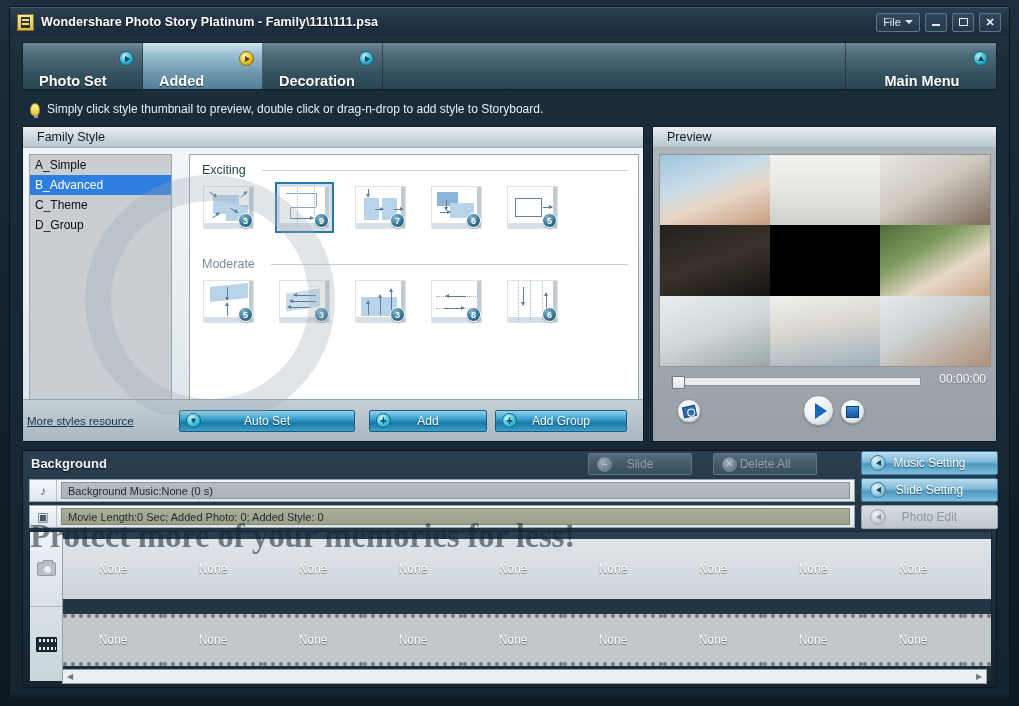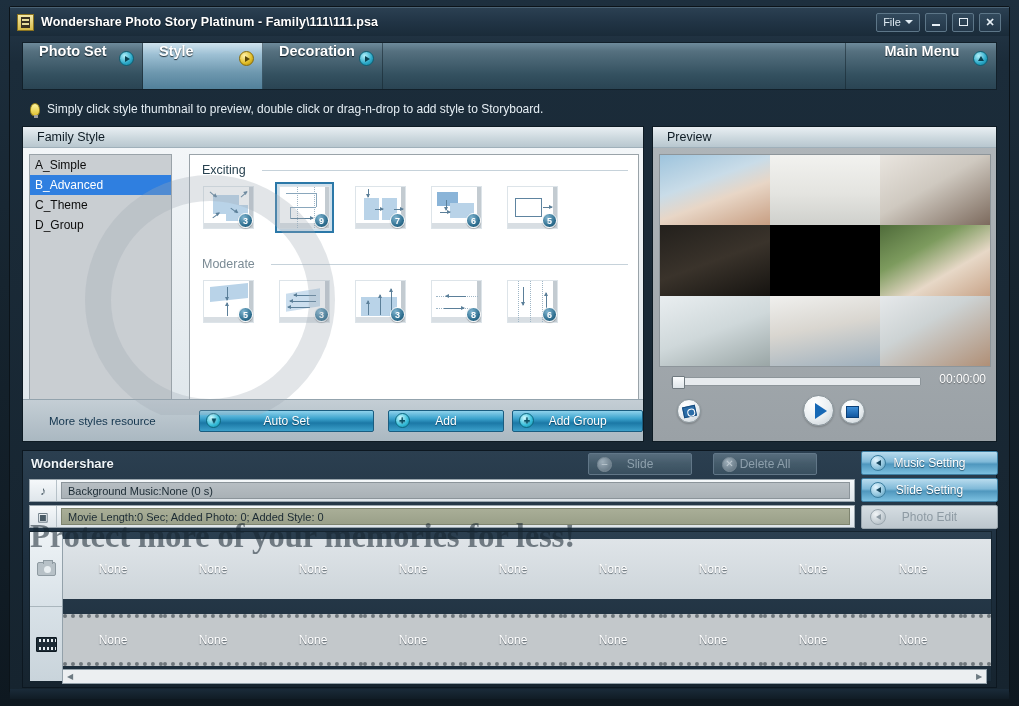--- a/index.html
+++ b/index.html
@@ -69,21 +69,21 @@
 
   
   .tabbar {
     position:absolute; left:22px; top:42px; width:975px; height:48px;
     display:flex;
     background: linear-gradient(180deg,#6e8b9c 0%, #55707f 18%, #33505f 70%, #2a4453 100%);
     border:1px solid #12202a;
   }
   .tab {
     position:relative; height:100%;
-    display:flex; align-items:flex-start;
+    display:flex; align-items:flex-end;
     padding: 0 14px 0 16px;
     border-right:1px solid rgba(20,36,46,.55);
     color:#ffffff; font-size:14.5px; font-weight:bold;
     text-shadow: 0 1px 1px rgba(4,12,18,.8);
     cursor:pointer; min-width:120px;
   }
   .tab.active {
     background: linear-gradient(180deg,#cfe3ee 0%, #9dc0d4 25%, #6d97ae 65%, #52809a 100%);
   }
   .tab.filler { flex:1; min-width:0; cursor:default; }
@@ -194,22 +194,22 @@
     display:flex;align-items:center;justify-content:center;
     box-shadow:0 1px 1px rgba(0,0,0,.25);
   }
   
   .act-row { position:absolute; left:0; bottom:0; width:100%; height:42px;
     background: linear-gradient(180deg,#c4ced5,#aab8c1);
     border-top:1px solid #93a3ad;
     display:flex; align-items:center;
   }
   .link-more {
-    margin-left:26px; width:150px;
-    color:#12344d; font-size:11.5px; cursor:pointer;
+    margin-left:4px; width:150px;
+    color:#12344d; font-size:11.5px; text-decoration:underline; cursor:pointer;
   }
   .btn-blue {
     height:22px; border:1px solid #1a5d80; border-radius:2px;
     background: linear-gradient(180deg,#8fd2ec 0%, #3ba3cd 38%, #1b78a6 60%, #3ca0ca 100%);
     color:#ffffff; font-size:12px;
     display:flex;align-items:center; justify-content:center; gap:8px;
     cursor:pointer; text-shadow:0 1px 1px rgba(0,30,50,.6);
     position:relative;
   }
   .btn-blue .ico {
@@ -433,21 +433,21 @@
   </div>
 
   <div class="tabbar">
     <div class="tab">
       <span class="lbl">Photo Set</span>
       <span class="arrow-badge">
           <i></i>
         </span>
     </div>
     <div class="tab active">
-      <span class="lbl">Style</span>
+      <span class="lbl">Added</span>
       <span class="arrow-badge gold">
           <i></i>
         </span>
     </div>
     <div class="tab">
       <span class="lbl">Decoration</span>
       <span class="arrow-badge">
           <i></i>
         </span>
     </div>
@@ -643,21 +643,21 @@
       <div class="rbtn btn-play">
           <span class="tri-play"></span>
         </div>
       <div class="rbtn btn-stop">
           <span class="sq-stop"></span>
         </div>
     </div>
   </div>
 
   <div class="storyboard">
-    <div class="sb-title">Wondershare</div>
+    <div class="sb-title">Background</div>
 
     <div class="btn-ghost btn-del">
       <span class="gi">–</span>
       <span>Slide</span>
     </div>
     <div class="btn-ghost btn-delall">
       <span class="gi">✕</span>
       <span>Delete All</span>
     </div>
 

